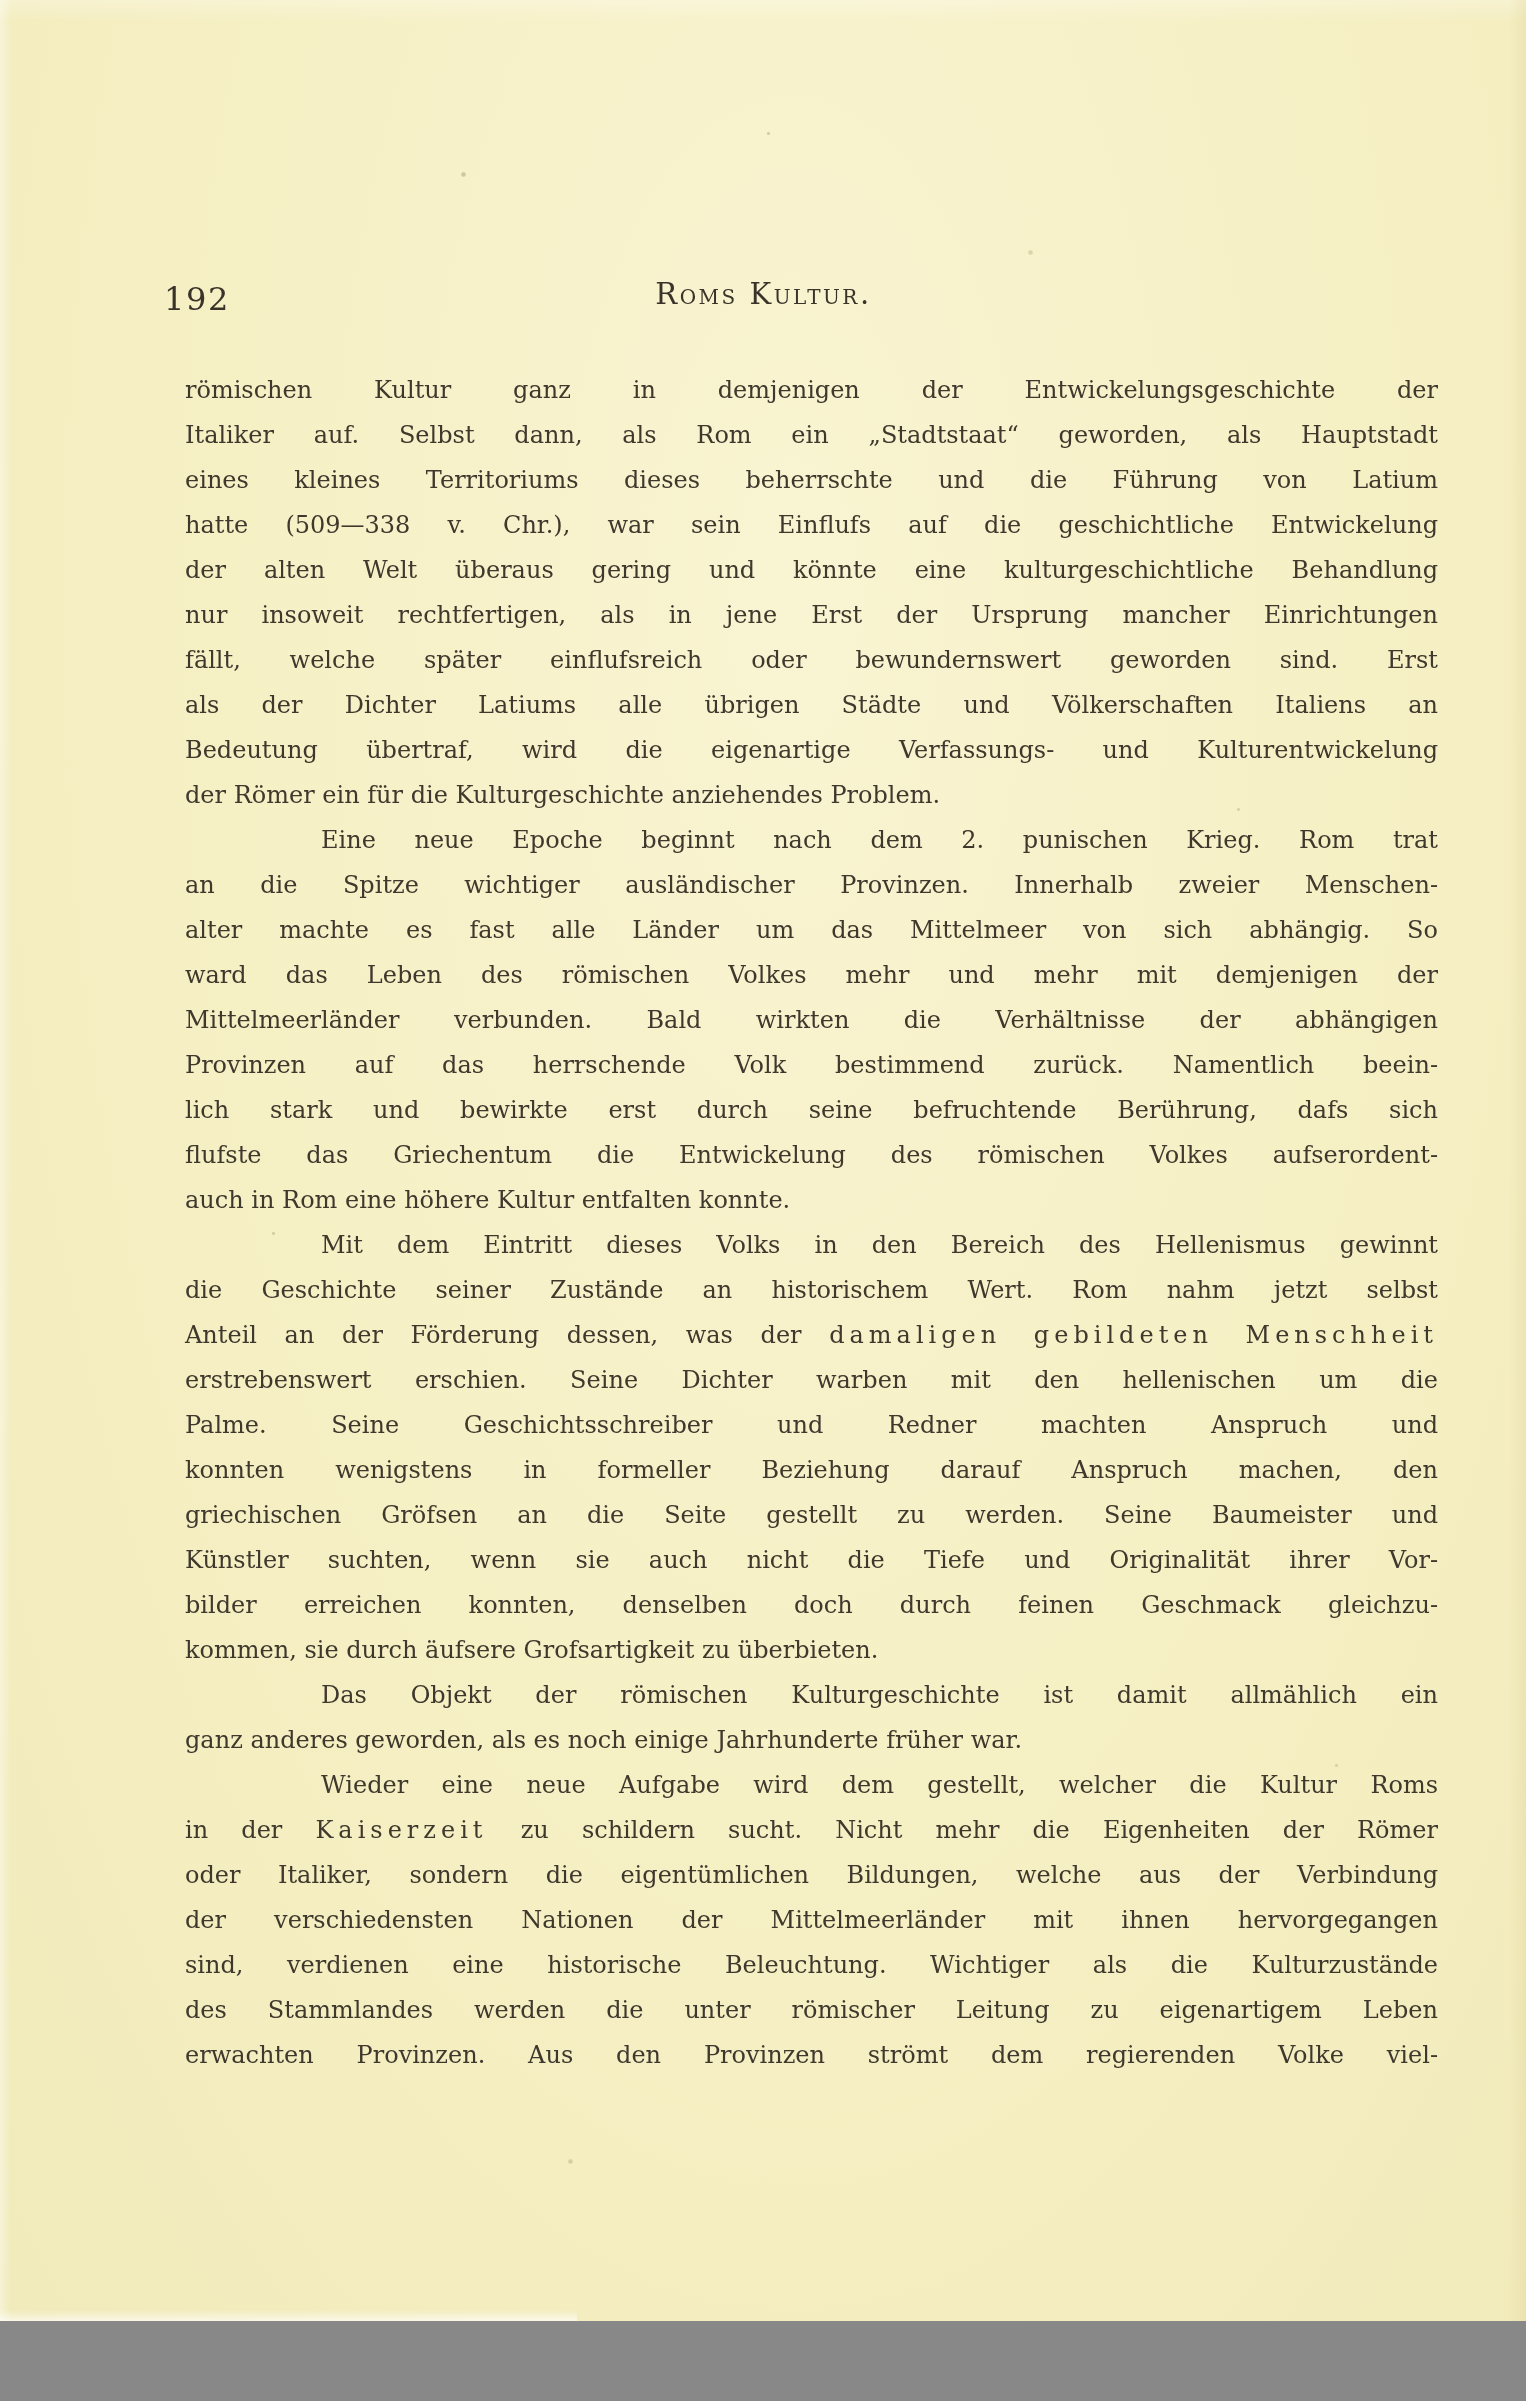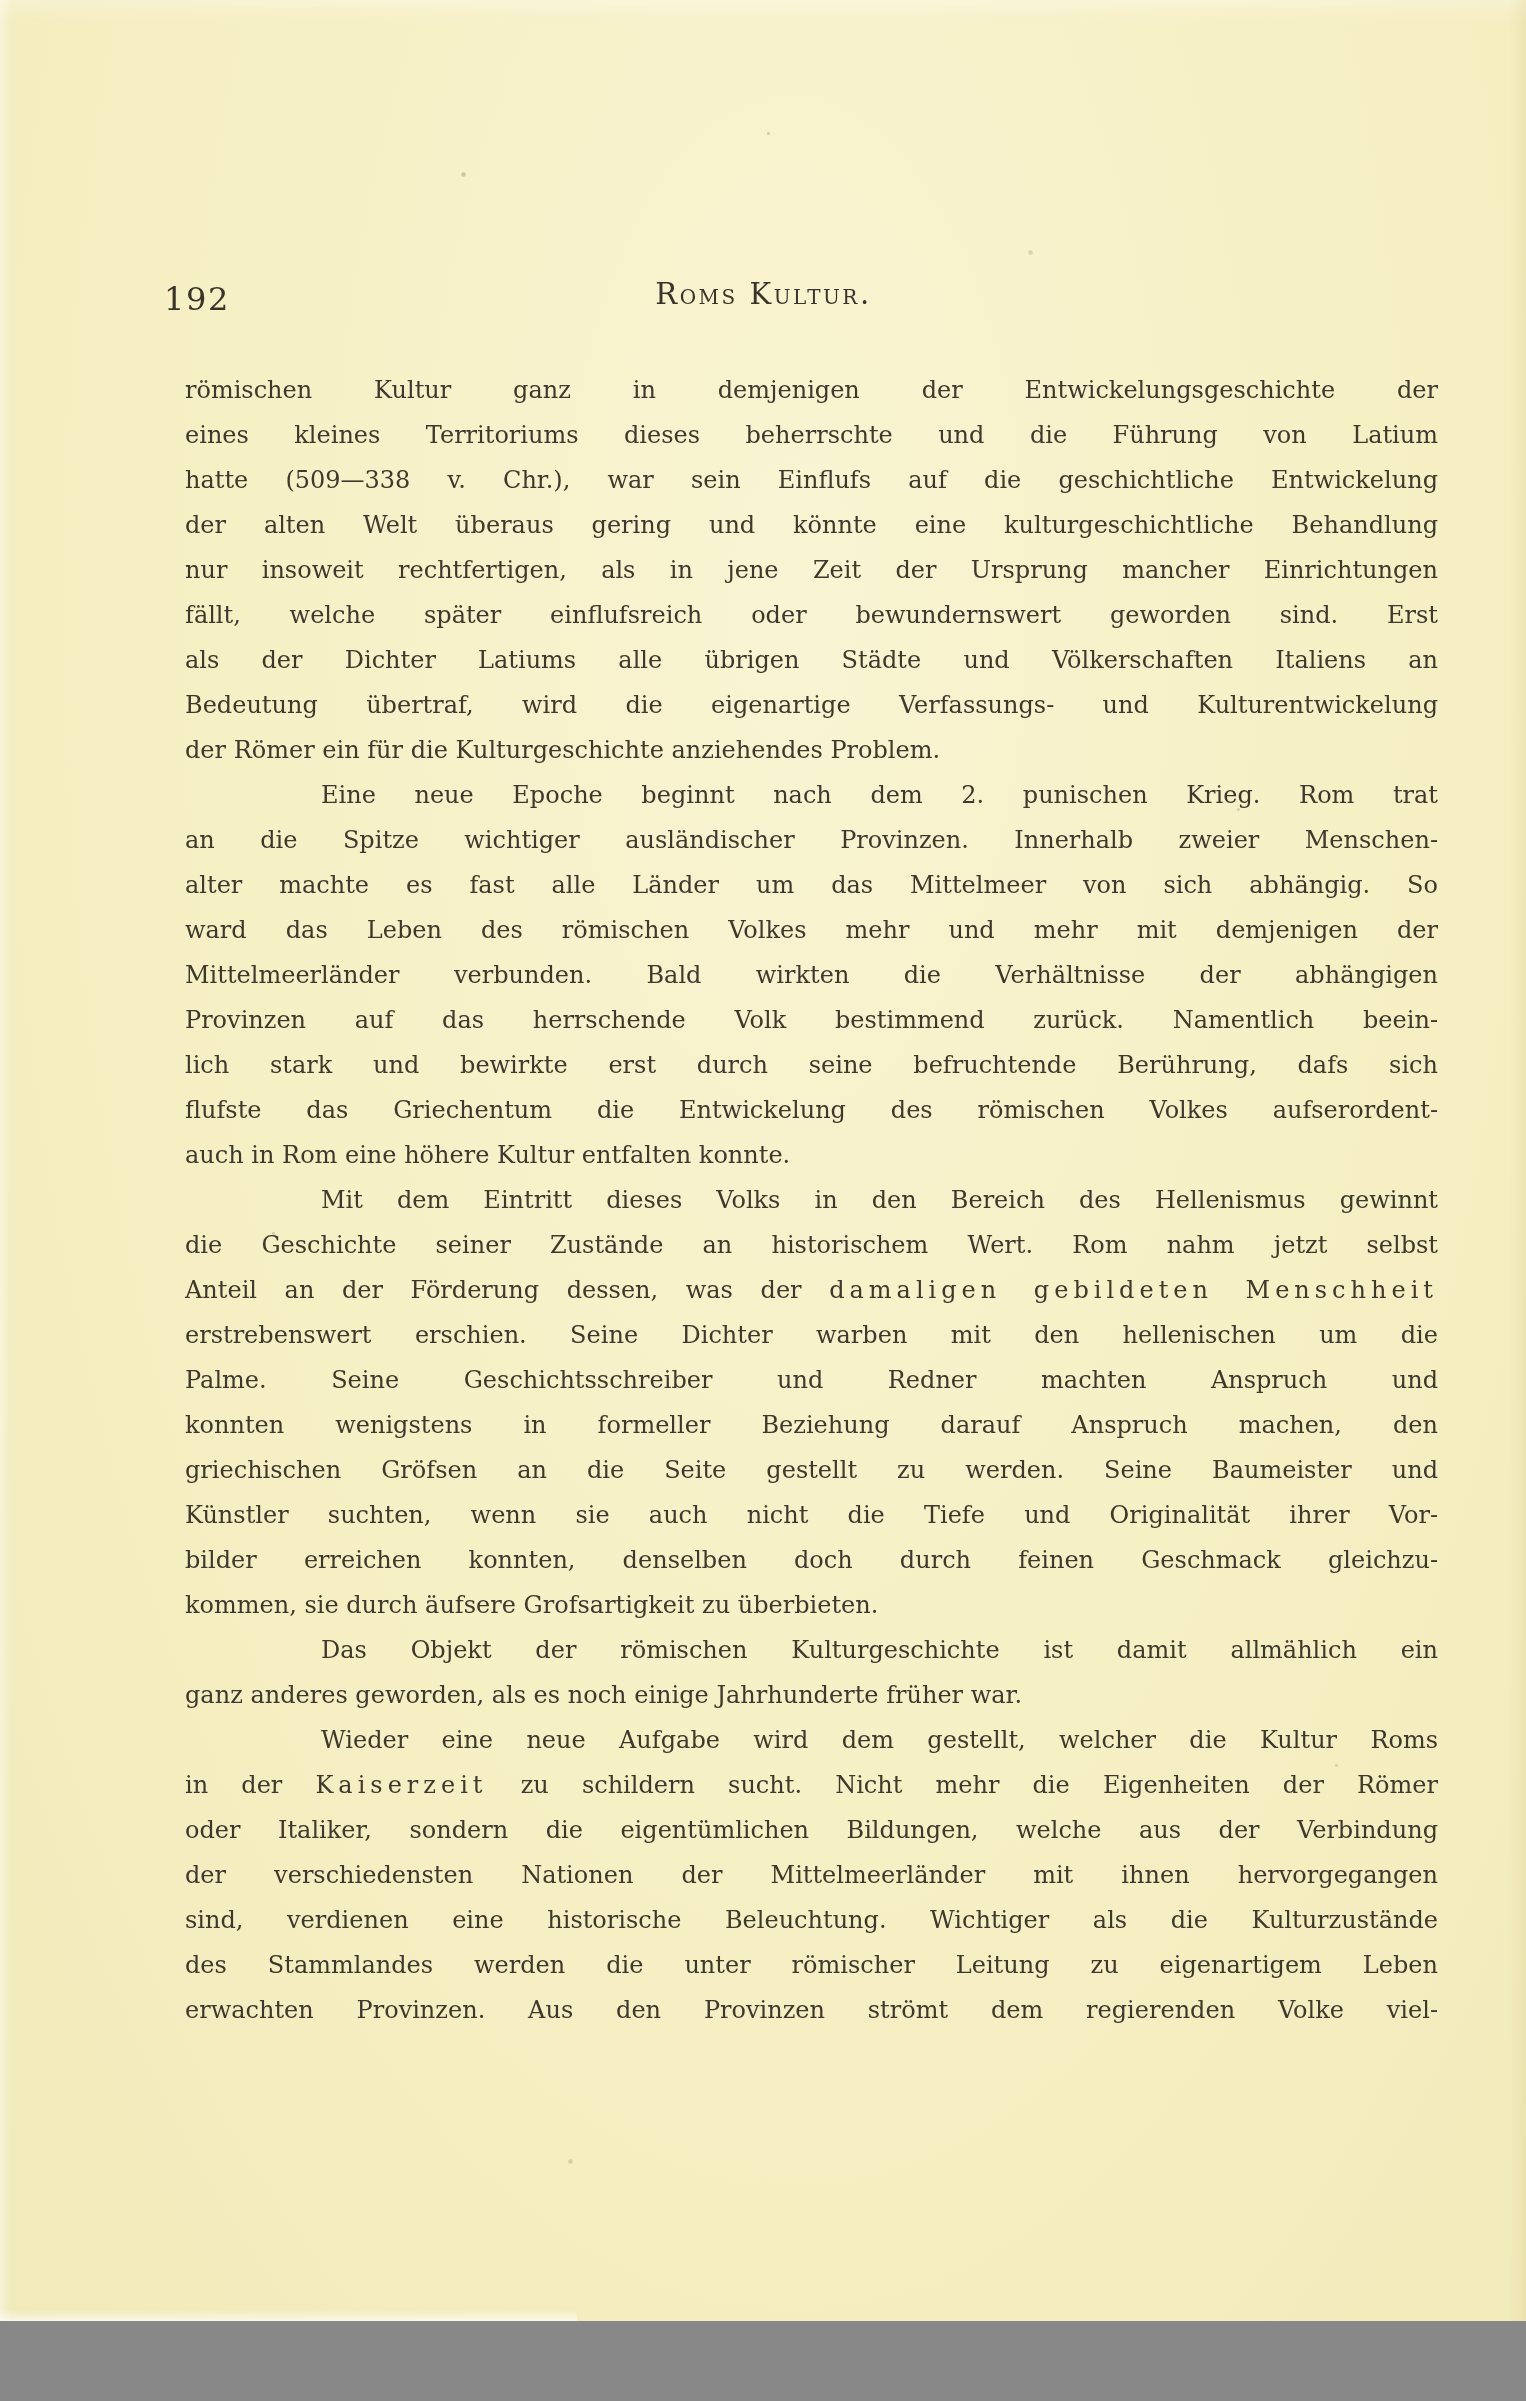--- a/index.html
+++ b/index.html
@@ -93,24 +93,25 @@
 <div class="page">
   <div class="specks"></div>
 
   <div class="running-head">
     <span class="pagenum">192</span>
     <div class="head-title">Roms Kultur.</div>
   </div>
 
   <div class="body-text" id="body-text">
       <div class="line">römischen Kultur ganz in demjenigen der Entwickelungsgeschichte der</div>
+      <div class="line">Italiker auf.  Selbst dann, als Rom ein „Stadtstaat“ geworden, als Hauptstadt</div>
       <div class="line">eines kleines Territoriums dieses beherrschte und die Führung von Latium</div>
       <div class="line">hatte (509—338 v. Chr.), war sein Einflufs auf die geschichtliche Entwickelung</div>
       <div class="line">der alten Welt überaus gering und könnte eine kulturgeschichtliche Behandlung</div>
-      <div class="line">nur insoweit rechtfertigen, als in jene Zeit der Ursprung mancher Einrichtungen</div>
+      <div class="line">nur insoweit rechtfertigen, als in jene Erst der Ursprung mancher Einrichtungen</div>
       <div class="line">fällt, welche später einflufsreich oder bewundernswert geworden sind.  Erst</div>
       <div class="line">als der Dichter Latiums alle übrigen Städte und Völkerschaften Italiens an</div>
       <div class="line">Bedeutung übertraf, wird die eigenartige Verfassungs- und Kulturentwickelung</div>
       <div class="line par-end">der Römer ein für die Kulturgeschichte anziehendes Problem.</div>
       <div class="line indent">Eine neue Epoche beginnt nach dem 2. punischen Krieg.  Rom trat</div>
       <div class="line">an die Spitze wichtiger ausländischer Provinzen.  Innerhalb zweier Menschen-</div>
       <div class="line">alter machte es fast alle Länder um das Mittelmeer von sich abhängig.  So</div>
       <div class="line">ward das Leben des römischen Volkes mehr und mehr mit demjenigen der</div>
       <div class="line">Mittelmeerländer verbunden.  Bald wirkten die Verhältnisse der abhängigen</div>
       <div class="line">Provinzen auf das herrschende Volk bestimmend zurück.  Namentlich beein-</div>

